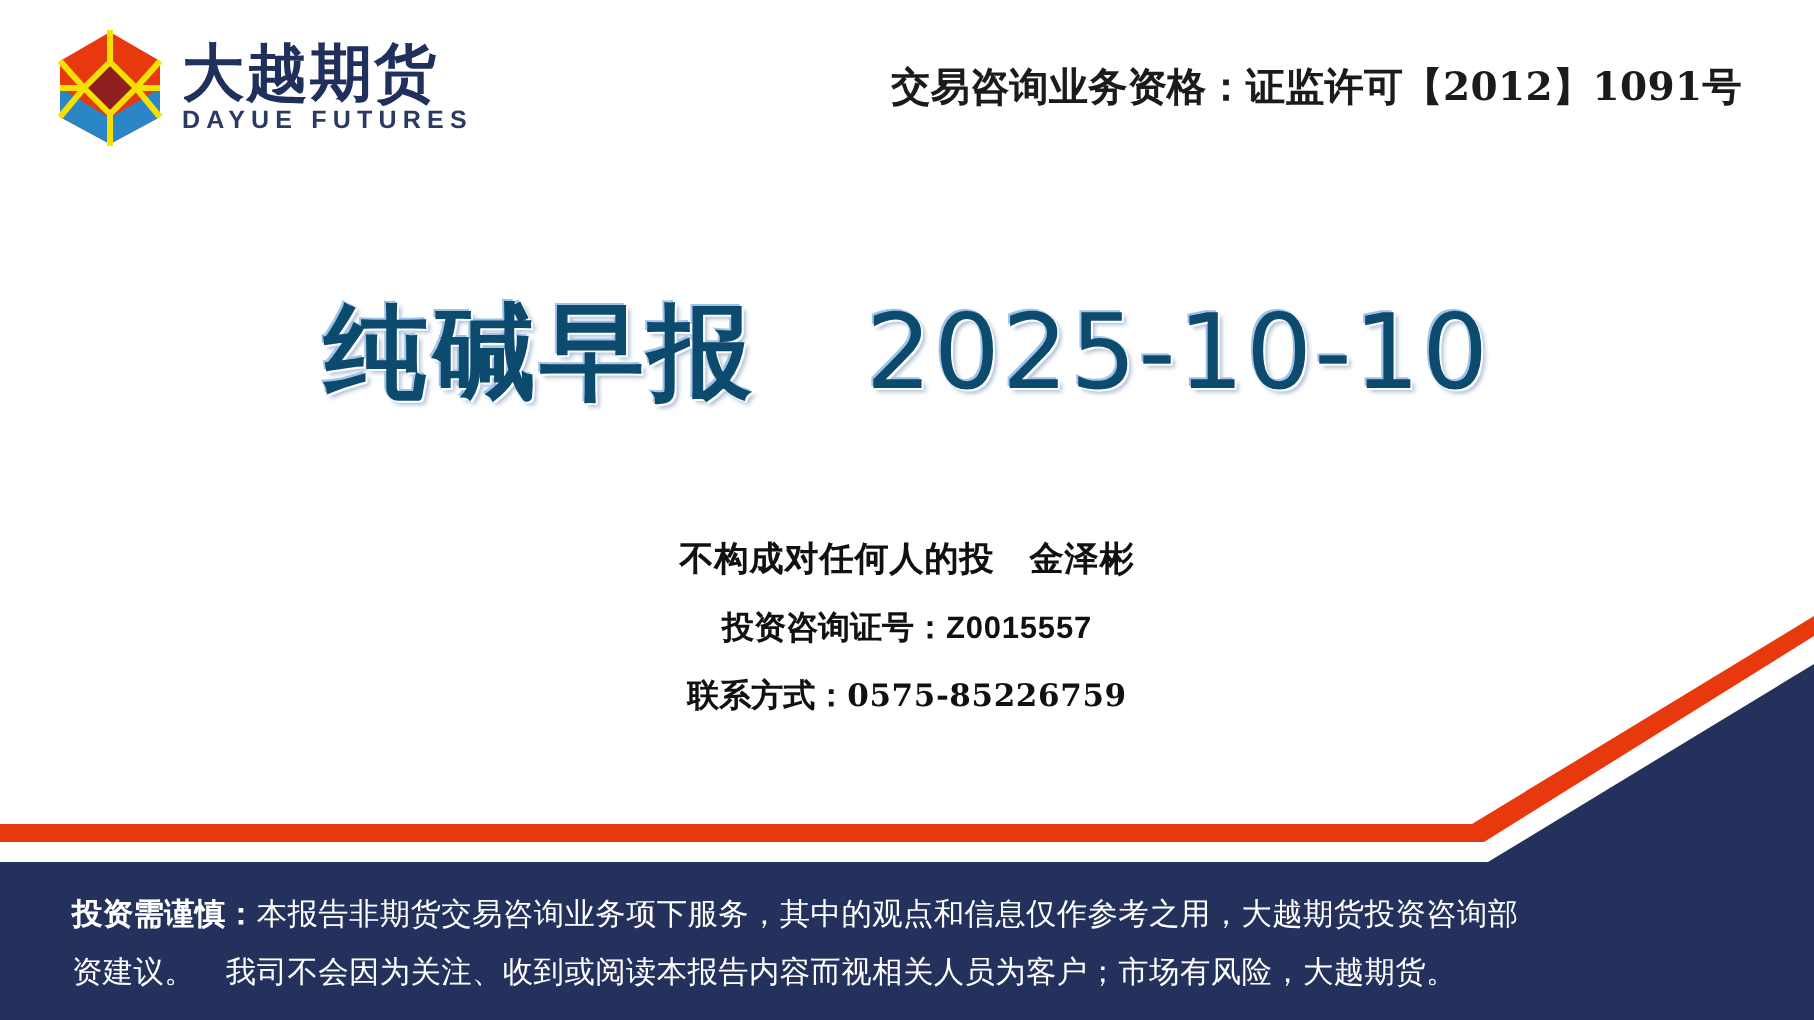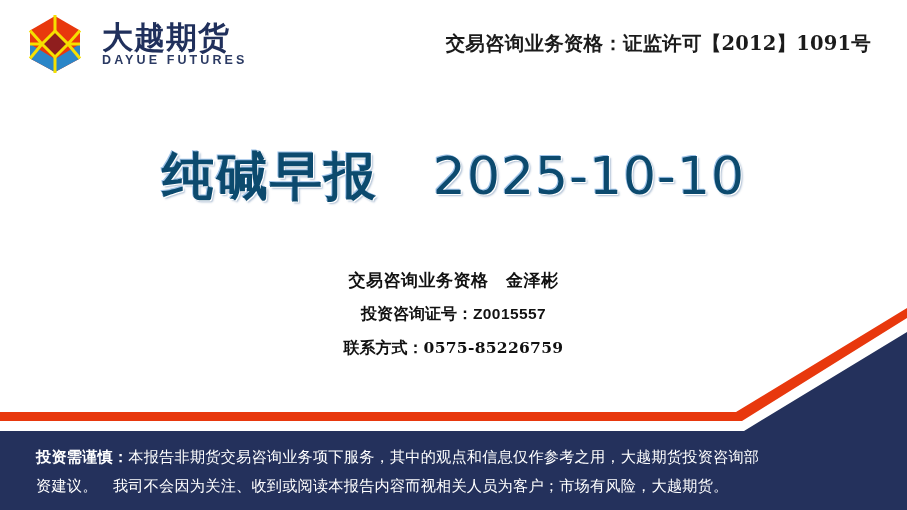--- a/index.html
+++ b/index.html
@@ -28,21 +28,21 @@
     left: 0;
     width: 907px;
     height: 96px;
   }
   .brand {
     position: absolute;
     left: 28px;
     top: 15px;
     display: flex;
     align-items: center;
-    gap: 20px;
+    gap: 9px;
   }
   .brand-mark {
     width: 54px;
     height: 58px;
     position: relative;
     flex: 0 0 auto;
   }
   .brand-text {
     display: flex;
     flex-direction: column;
@@ -239,21 +239,21 @@
     <div class="qualification">交易咨询业务资格：证监许可【2012】1091号</div>
   </div>
 
   <div class="title-row">
     <span class="title-text">纯碱早报</span>
     <span class="title-gap"></span>
     <span class="title-date">2025-10-10</span>
   </div>
 
   <div class="author-block">
-    <div class="author-line author-dept">交易咨询业务资格　金泽彬</div>
+    <div class="author-line author-dept">不构成对任何人的投　金泽彬</div>
     <div class="cert-line">
       <span>投资咨询证号：</span><span class="cert-value">Z0015557</span>
     </div>
     <div class="contact-line">
       <span>联系方式：</span><span class="contact-value">0575-85226759</span>
     </div>
   </div>
 
   <svg class="band-orange" viewBox="0 0 907 510" xmlns="http://www.w3.org/2000/svg">
     <path d="M0,412 L736,412 L907,308 L907,318 L742,421 L0,421 Z" fill="#e8380d"></path>

